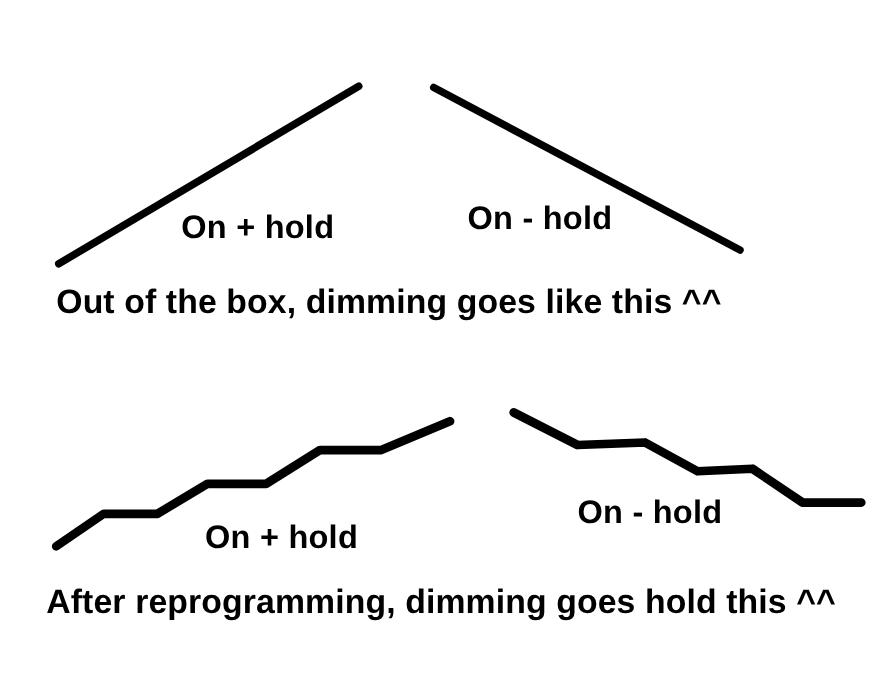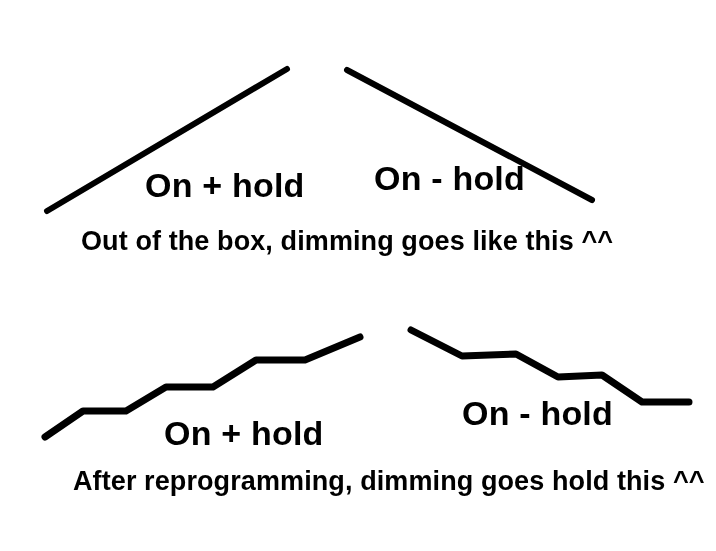--- a/index.html
+++ b/index.html
@@ -30,27 +30,26 @@
   }
   .label {
     position: absolute;
     white-space: nowrap;
     color: #000000;
     font-weight: bold;
     font-family: "Liberation Sans", sans-serif;
     line-height: 1;
   }
   .label-hold {
-    font-size: 34px;
+    font-size: 26px;
     letter-spacing: 0.2px;
   }
   .label-caption {
     font-size: 27px;
     letter-spacing: 0.1px;
-    margin-left: 36px;
   }
   
   #hold-top-left   { left: 145px; top: 168px; }
   #hold-top-right  { left: 374px; top: 161px; }
   #caption-top     { left: 45px;  top: 228px; }
   #hold-bot-left   { left: 164px; top: 416px; }
   #hold-bot-right  { left: 462px; top: 396px; }
   #caption-bottom  { left: 37px;  top: 468px; }
 </style>
 </head>

